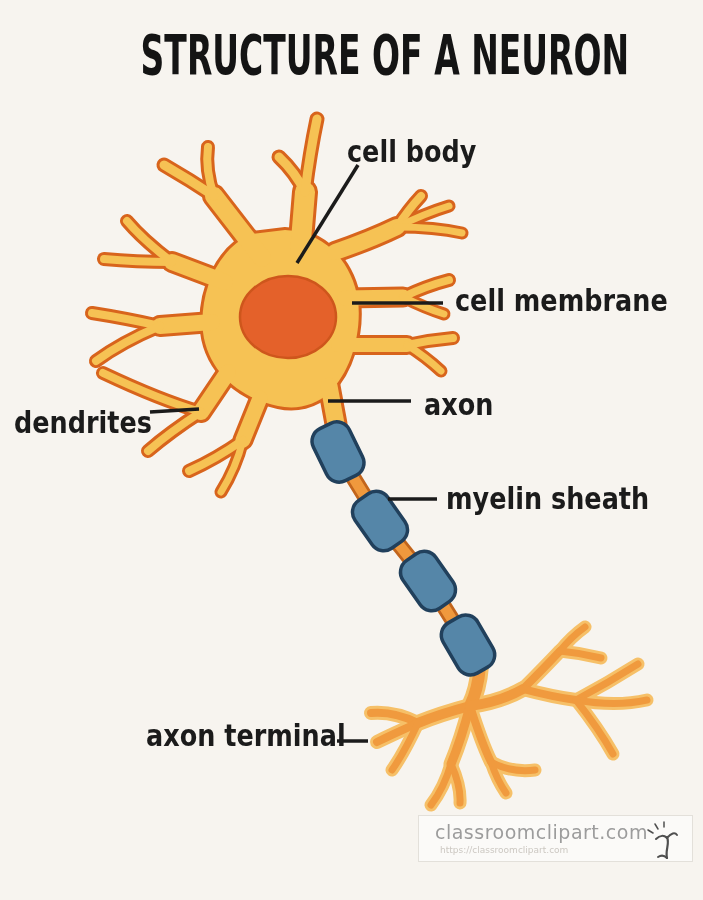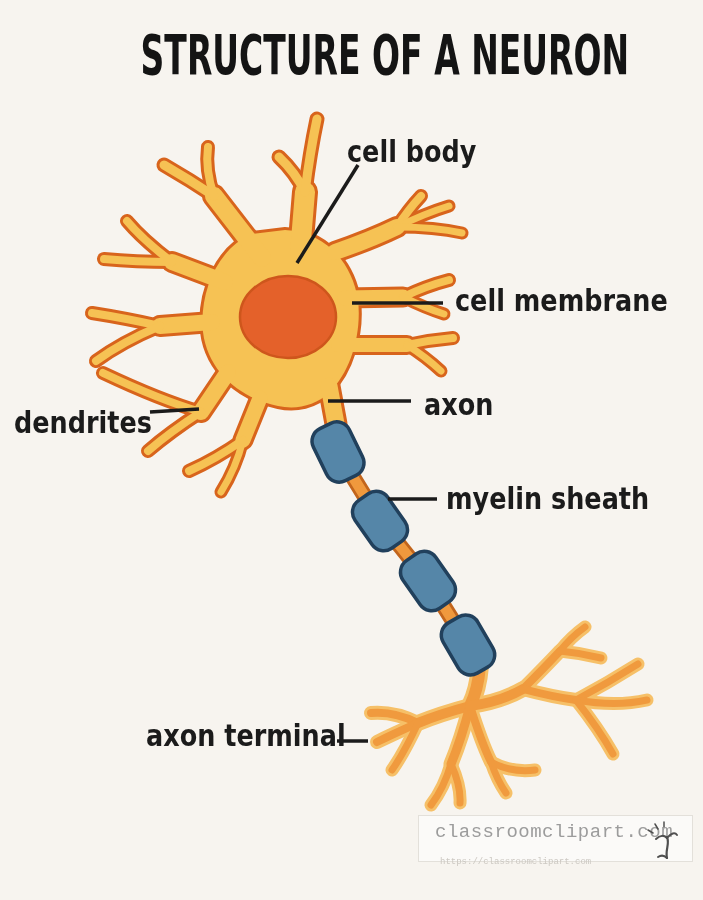--- a/index.html
+++ b/index.html
@@ -26,24 +26,24 @@
   .termF{stroke:var(--term-fill);fill:none;}
   .termO{stroke:var(--term-line);fill:none;}
   .axonO{stroke:var(--axon-line);stroke-width:16;fill:none;}
   .axonF{stroke:var(--axon-fill);stroke-width:10.5;fill:none;}
   .myelin{fill:var(--myelin-fill);stroke:var(--myelin-line);stroke-width:3.5;}
   .nucleus{fill:var(--nucleus-fill);stroke:var(--nucleus-line);stroke-width:2.5;}
   .pline{stroke:var(--ink);stroke-width:3.5;fill:none;stroke-linecap:butt;}
   .lbl{position:absolute;font-size:30px;font-weight:bold;line-height:1;color:var(--ink);
        transform:scaleX(0.85);transform-origin:left top;white-space:nowrap;}
   .watermark{position:absolute;left:418px;top:815px;width:275px;height:47px;
-             background:var(--wm-bg);border:1px solid var(--wm-border);box-sizing:border-box;font-family:Liberation Mono, monospace;}
+             background:var(--wm-bg);border:1px solid var(--wm-border);box-sizing:border-box;}
   .wm-site{position:absolute;left:16px;top:5px;font-size:19px;color:var(--wm-text);
            letter-spacing:0.5px;line-height:1.2;}
-  .wm-url{position:absolute;left:21px;top:30px;font-size:9px;color:var(--wm-url);line-height:1;margin-top:12px;}
+  .wm-url{position:absolute;left:21px;top:30px;font-size:9px;color:var(--wm-url);line-height:1;}
   .wm-logo{position:absolute;right:12px;top:3px;}
   .wm-logo path,.wm-logo line{stroke:#4f4f4f;fill:none;stroke-linecap:round;}
 </style>
 </head>
 <body>
 
 <div class="stage">
 
   <div class="title">STRUCTURE OF A NEURON</div>
 

